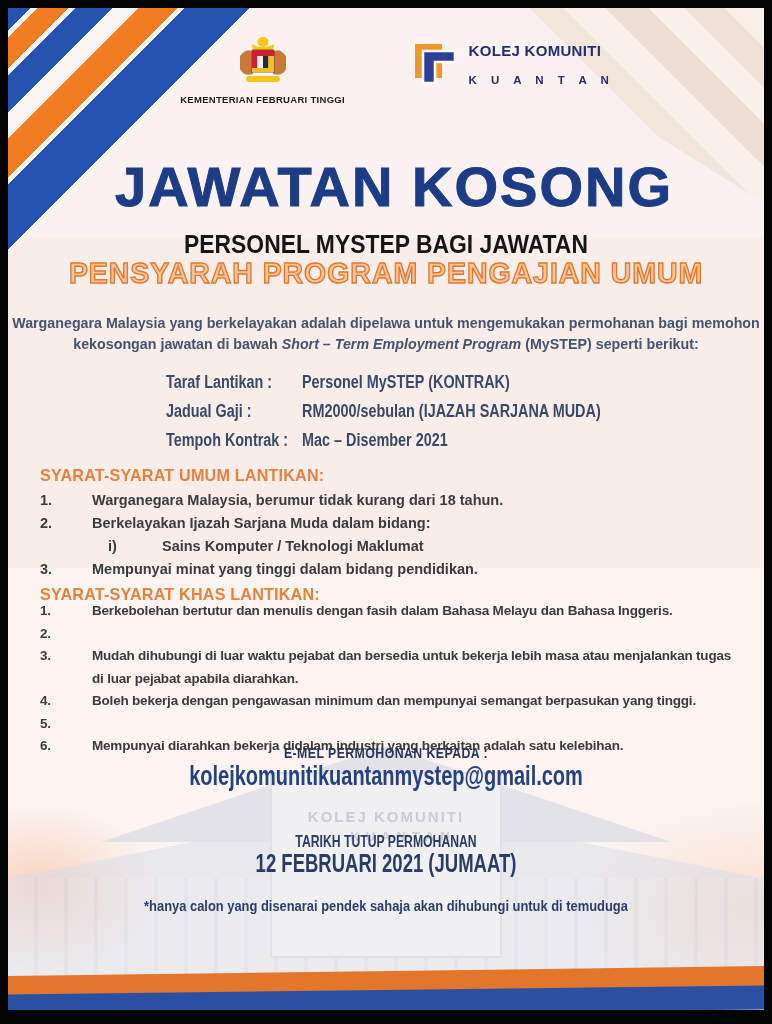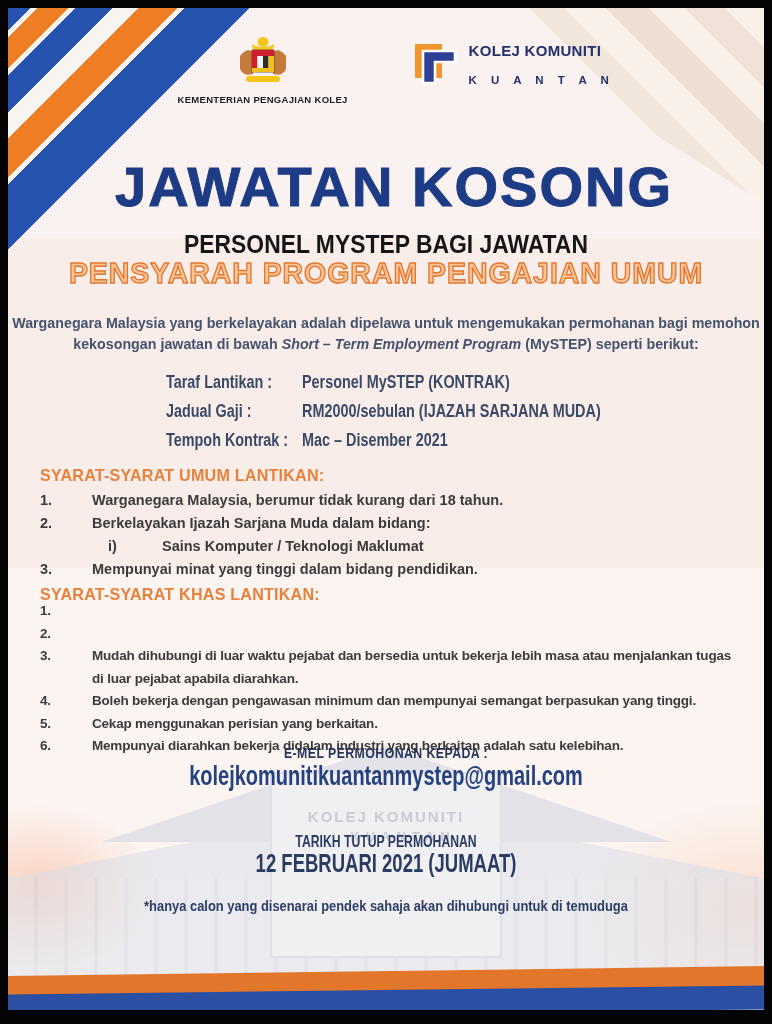--- a/index.html
+++ b/index.html
@@ -124,21 +124,21 @@
           <path d="M51 22 q-7 -9 -13 -4 v22 q9 3 13 -5 z" fill="#c77b3a"></path>
           <rect x="17" y="16" width="22" height="22" fill="#ffffff" stroke="#444" stroke-width="0.8"></rect>
           <rect x="17" y="16" width="22" height="6" fill="#cf2030"></rect>
           <rect x="17" y="22" width="5.5" height="12" fill="#cf2030"></rect>
           <rect x="22.5" y="22" width="5.5" height="12" fill="#f4f4f4"></rect>
           <rect x="28" y="22" width="5.5" height="12" fill="#2b2b2b"></rect>
           <rect x="33.5" y="22" width="5.5" height="12" fill="#f2c01d"></rect>
           <rect x="17" y="34" width="22" height="4" fill="#f2c01d"></rect>
           <rect x="11" y="42" width="34" height="6" rx="3" fill="#f5c518"></rect>
         </svg>
-        <div class="caption">KEMENTERIAN PENGAJIAN KOLEJ</div>
+        <div class="caption">KEMENTERIAN FEBRUARI TINGGI</div>
       </div>
       <div class="college">
         <svg width="46" height="42" viewBox="0 0 46 42">
           <rect x="1" y="1" width="27" height="34" fill="#f0962e"></rect>
           <path d="M9 8 H41 V19 H21 V40 H9 Z" fill="#2e3f96" stroke="#ffffff" stroke-width="2.6"></path>
         </svg>
         <div>
           <div class="name">KOLEJ KOMUNITI</div>
           <div class="city">K U A N T A N</div>
         </div>
@@ -191,39 +191,39 @@
           <span class="gap"></span>
         <div>Mempunyai minat yang tinggi dalam bidang pendidikan.</div>
       </div>
     </div>
 
     <div class="sec-heading h-khas">SYARAT-SYARAT KHAS LANTIKAN:</div>
     <div class="list list-khas">
       <div class="li">
         <span class="num">1.</span>
           <span class="gap"></span>
+        <div>Berkebolehan bertutur dan menulis dengan fasih dalam Bahasa Melayu dan Bahasa Inggeris.</div>
       </div>
       <div class="li">
         <span class="num">2.</span>
           <span class="gap"></span>
       </div>
       <div class="li">
         <span class="num">3.</span>
           <span class="gap"></span>
         <div>Mudah dihubungi di luar waktu pejabat dan bersedia untuk bekerja lebih masa atau menjalankan tugas di luar pejabat apabila diarahkan.</div>
       </div>
       <div class="li">
         <span class="num">4.</span>
           <span class="gap"></span>
         <div>Boleh bekerja dengan pengawasan minimum dan mempunyai semangat berpasukan yang tinggi.</div>
       </div>
       <div class="li">
         <span class="num">5.</span>
           <span class="gap"></span>
-        <div>Cekap menggunakan perisian yang berkaitan.</div>
       </div>
       <div class="li">
         <span class="num">6.</span>
           <span class="gap"></span>
         <div>Mempunyai diarahkan bekerja didalam industri yang berkaitan adalah satu kelebihan.</div>
       </div>
     </div>
 
     <div class="email-heading">E-MEL PERMOHONAN KEPADA :</div>
     <div class="email">kolejkomunitikuantanmystep@gmail.com</div>

